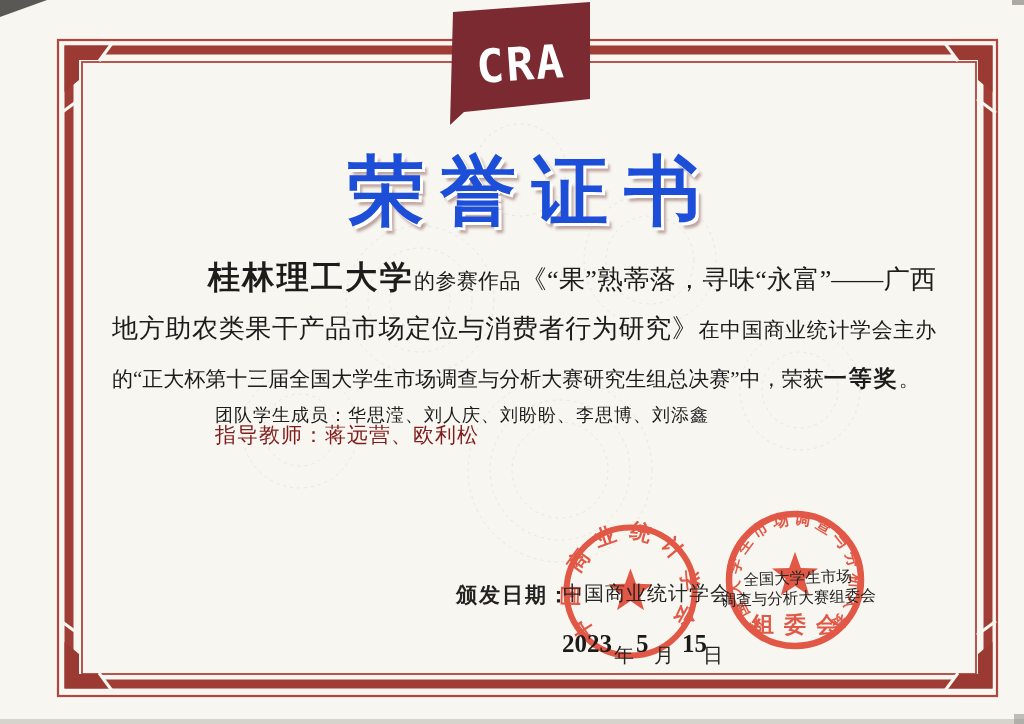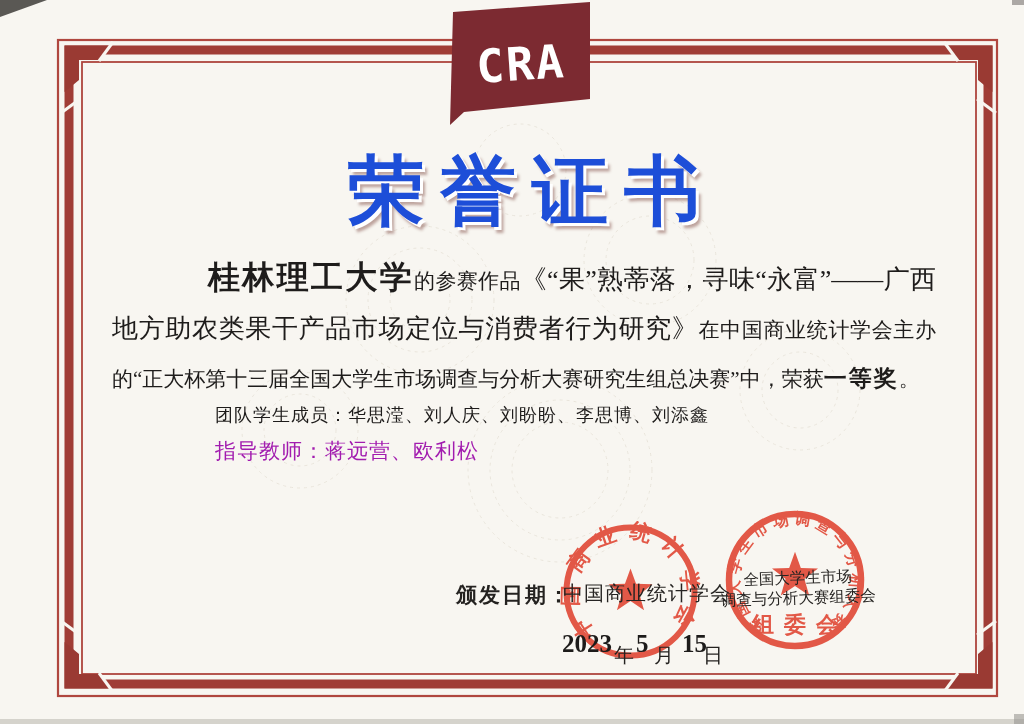--- a/index.html
+++ b/index.html
@@ -34,21 +34,21 @@
     position:absolute;left:112px;top:254px;width:824px;margin:0;z-index:4;
     text-align:justify;line-height:47px;color:#1e1c1b;
     text-indent:96px;font-size:21px;
   }
   .seg-school{font-size:32px;font-weight:700;letter-spacing:2px;font-family:"DejaVu Serif","Liberation Serif",serif;}
   .seg-plain{font-size:21px;margin-top:42px;}
   .seg-work{font-size:26px;font-family:"Liberation Serif",serif;}
   .seg-award{font-size:23px;font-weight:700;letter-spacing:2px;font-family:"DejaVu Serif",serif;}
 
   .team-line{position:absolute;left:215px;top:403px;font-size:18px;color:#1e1c1b;letter-spacing:1px;z-index:4;}
-  .advisor-line{position:absolute;left:215px;top:437px;font-size:21px;color:#a21caf;letter-spacing:1px;z-index:4;}
+  .advisor-line{position:absolute;left:215px;top:421px;font-size:21px;color:#7f1d1d;letter-spacing:1px;z-index:4;}
 
   
   .f-label{position:absolute;font-size:21px;font-weight:600;color:#242220;letter-spacing:2px;z-index:7;}
   .issuer-label{left:456px;top:581px;}
   .date-label{left:456px;top:643px;}
   .issuer-primary{position:absolute;left:563px;top:580px;font-size:20px;color:#262422;letter-spacing:1px;z-index:7;}
   .issuer-secondary{
     position:absolute;left:712px;top:568px;width:172px;z-index:7;
     font-size:15.5px;line-height:19.5px;color:#262422;text-align:center;
     transform:rotate(-2deg);

